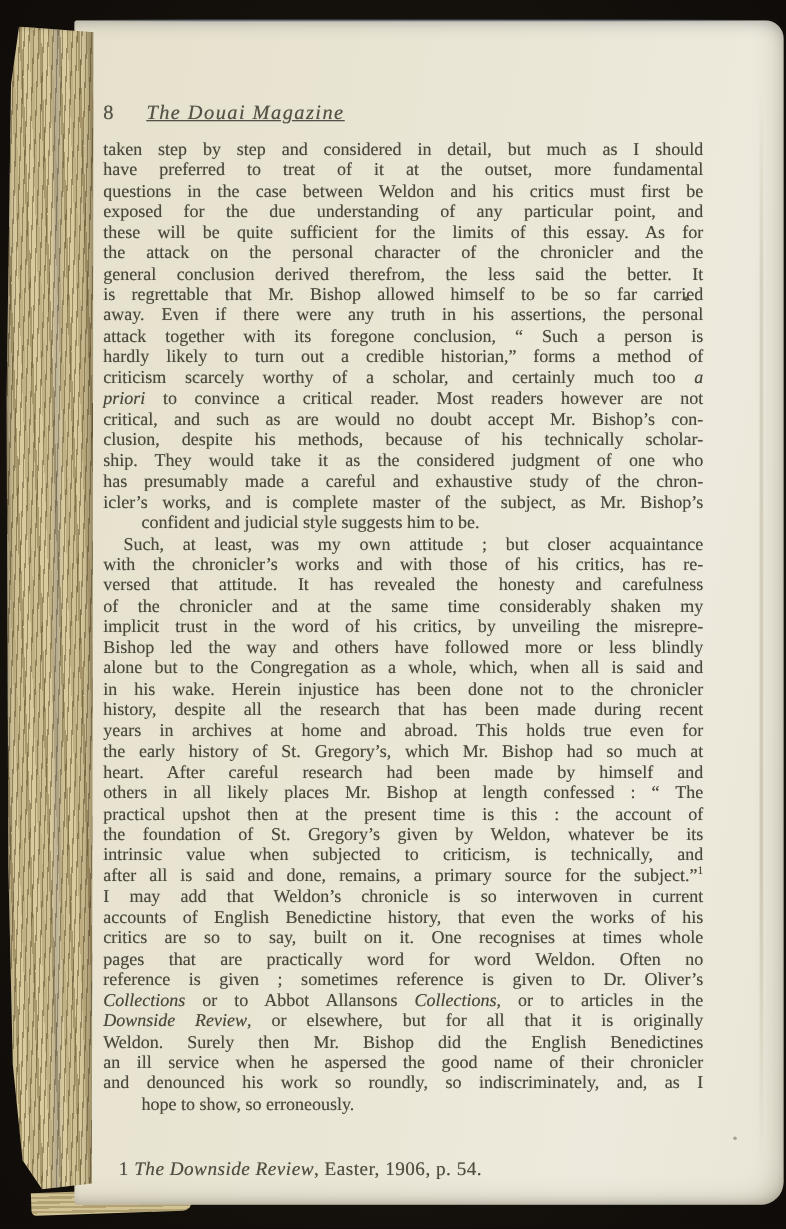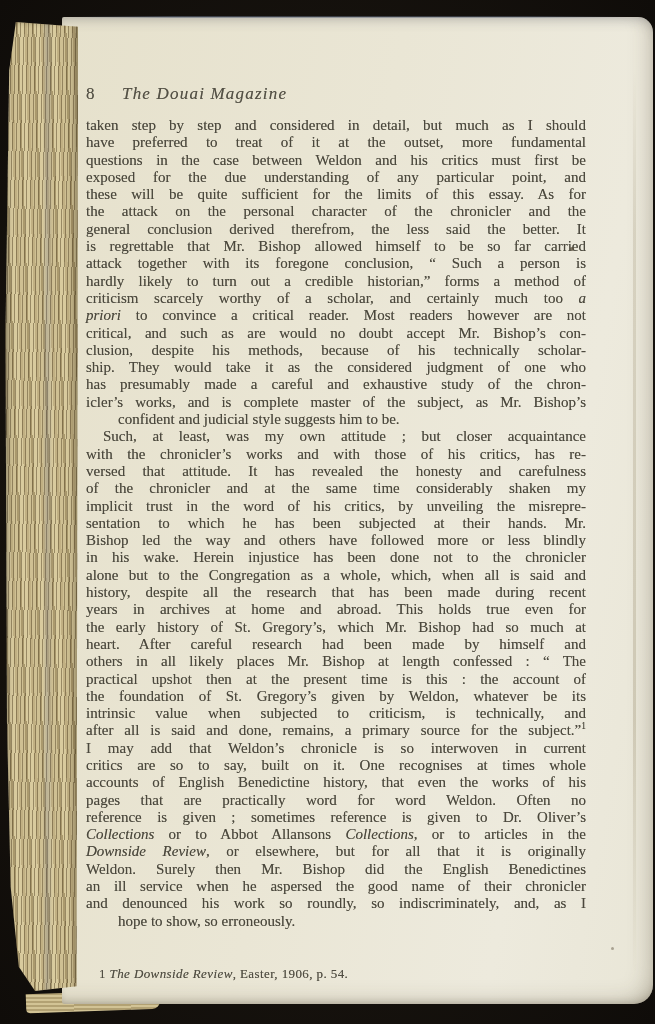--- a/index.html
+++ b/index.html
@@ -48,30 +48,30 @@
   .speck.s2{left:611px;top:947px;width:3px;height:3px;opacity:.6;}
 
   
   .content{
     position:absolute;left:86px;top:84px;width:500px;z-index:5;
     color:#4b483d;
     text-shadow:0 0 .6px rgba(75,72,61,.55);
   }
   .page-header{display:flex;align-items:baseline;font-size:17px;color:#545146;}
   .page-num{width:36px;}
-  .page-title{font-style:italic;letter-spacing:1.2px;}
+  .page-title{font-style:italic;letter-spacing:1.2px;text-decoration:underline;}
   .page-body{position:absolute;left:0;top:33px;width:500px;font-size:15px;line-height:17.3px;font-family:Liberation Serif, serif;}
   .line{text-align:justify;text-align-last:justify;}
   .line.end{text-align-last:left;margin-left:32px;}
   .line.indent{text-indent:17px;}
   .it{font-style:italic;}
   sup{font-size:9.5px;line-height:0;vertical-align:super;}
   .footnote{
     position:absolute;left:13px;top:882px;width:487px;
-    font-size:13px;letter-spacing:.4px;color:#504d42;
+    font-size:16px;letter-spacing:.4px;color:#504d42;
   }
 </style>
 </head>
 <body>
 
 <div class="scan">
   <div class="edge-bottom"></div>
   <div class="page"></div>
   <div class="page-top-edge"></div>
   <div class="edge-stack"></div>
@@ -86,51 +86,51 @@
     </div>
     <div class="page-body">
         <div class="line"><span>taken step by step and considered in detail, but much as I should</span></div>
         <div class="line"><span>have preferred to treat of it at the outset, more fundamental</span></div>
         <div class="line"><span>questions in the case between Weldon and his critics must first be</span></div>
         <div class="line"><span>exposed for the due understanding of any particular point, and</span></div>
         <div class="line"><span>these will be quite sufficient for the limits of this essay. As for</span></div>
         <div class="line"><span>the attack on the personal character of the chronicler and the</span></div>
         <div class="line"><span>general conclusion derived therefrom, the less said the better. It</span></div>
         <div class="line"><span>is regrettable that Mr. Bishop allowed himself to be so far carried</span></div>
+        <div class="line"><span>away. Even if there were any truth in his assertions, the personal</span></div>
         <div class="line"><span>attack together with its foregone conclusion, “ Such a person is</span></div>
         <div class="line"><span>hardly likely to turn out a credible historian,” forms a method of</span></div>
         <div class="line"><span>criticism scarcely worthy of a scholar, and certainly much too </span><span class="it">a</span></div>
         <div class="line"><span class="it">priori</span><span> to convince a critical reader. Most readers however are not</span></div>
         <div class="line"><span>critical, and such as are would no doubt accept Mr. Bishop’s con-</span></div>
         <div class="line"><span>clusion, despite his methods, because of his technically scholar-</span></div>
         <div class="line"><span>ship. They would take it as the considered judgment of one who</span></div>
         <div class="line"><span>has presumably made a careful and exhaustive study of the chron-</span></div>
         <div class="line"><span>icler’s works, and is complete master of the subject, as Mr. Bishop’s</span></div>
         <div class="line end"><span>confident and judicial style suggests him to be.</span></div>
         <div class="line indent"><span>Such, at least, was my own attitude ; but closer acquaintance</span></div>
         <div class="line"><span>with the chronicler’s works and with those of his critics, has re-</span></div>
         <div class="line"><span>versed that attitude. It has revealed the honesty and carefulness</span></div>
         <div class="line"><span>of the chronicler and at the same time considerably shaken my</span></div>
         <div class="line"><span>implicit trust in the word of his critics, by unveiling the misrepre-</span></div>
-        <div class="line"><span>sentation to which he has been subjected at their hands. Mr.</span></div>
         <div class="line"><span>Bishop led the way and others have followed more or less blindly</span></div>
+        <div class="line"><span>alone but to the Congregation as a whole, which, when all is said and</span></div>
         <div class="line"><span>in his wake. Herein injustice has been done not to the chronicler</span></div>
-        <div class="line"><span>alone but to the Congregation as a whole, which, when all is said and</span></div>
         <div class="line"><span>history, despite all the research that has been made during recent</span></div>
         <div class="line"><span>years in archives at home and abroad. This holds true even for</span></div>
         <div class="line"><span>the early history of St. Gregory’s, which Mr. Bishop had so much at</span></div>
         <div class="line"><span>heart. After careful research had been made by himself and</span></div>
         <div class="line"><span>others in all likely places Mr. Bishop at length confessed : “ The</span></div>
         <div class="line"><span>practical upshot then at the present time is this : the account of</span></div>
         <div class="line"><span>the foundation of St. Gregory’s given by Weldon, whatever be its</span></div>
         <div class="line"><span>intrinsic value when subjected to criticism, is technically, and</span></div>
         <div class="line"><span>after all is said and done, remains, a primary source for the subject.”</span><sup>1</sup></div>
         <div class="line"><span>I may add that Weldon’s chronicle is so interwoven in current</span></div>
+        <div class="line"><span>accounts of English Benedictine history, that even the works of his</span></div>
         <div class="line"><span>critics are so to say, built on it. One recognises at times whole</span></div>
-        <div class="line"><span>accounts of English Benedictine history, that even the works of his</span></div>
         <div class="line"><span>pages that are practically word for word Weldon. Often no</span></div>
         <div class="line"><span>reference is given ; sometimes reference is given to Dr. Oliver’s</span></div>
         <div class="line"><span class="it">Collections</span><span> or to Abbot Allansons </span><span class="it">Collections</span><span>, or to articles in the</span></div>
         <div class="line"><span class="it">Downside Review</span><span>, or elsewhere, but for all that it is originally</span></div>
         <div class="line"><span>Weldon. Surely then Mr. Bishop did the English Benedictines</span></div>
         <div class="line"><span>an ill service when he aspersed the good name of their chronicler</span></div>
         <div class="line"><span>and denounced his work so roundly, so indiscriminately, and, as I</span></div>
         <div class="line end"><span>hope to show, so erroneously.</span></div>
       </div>
     <div class="footnote">

